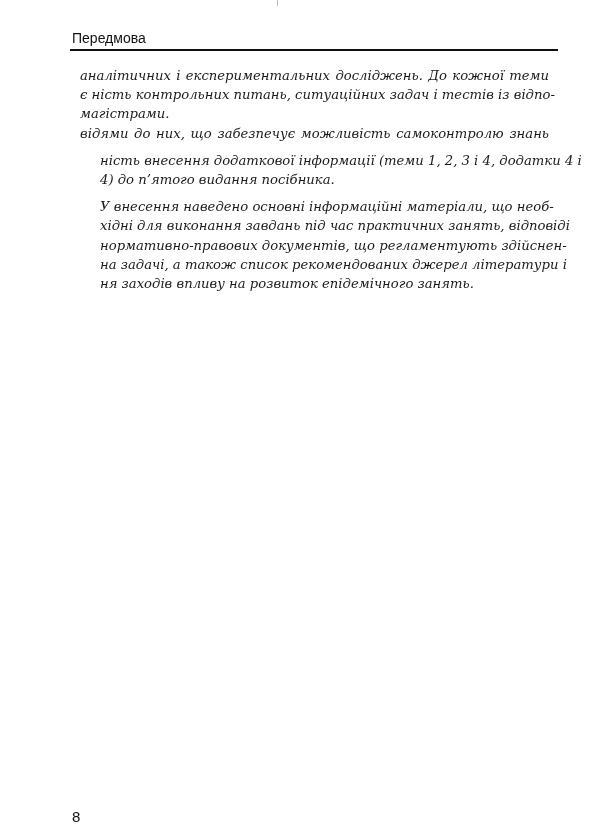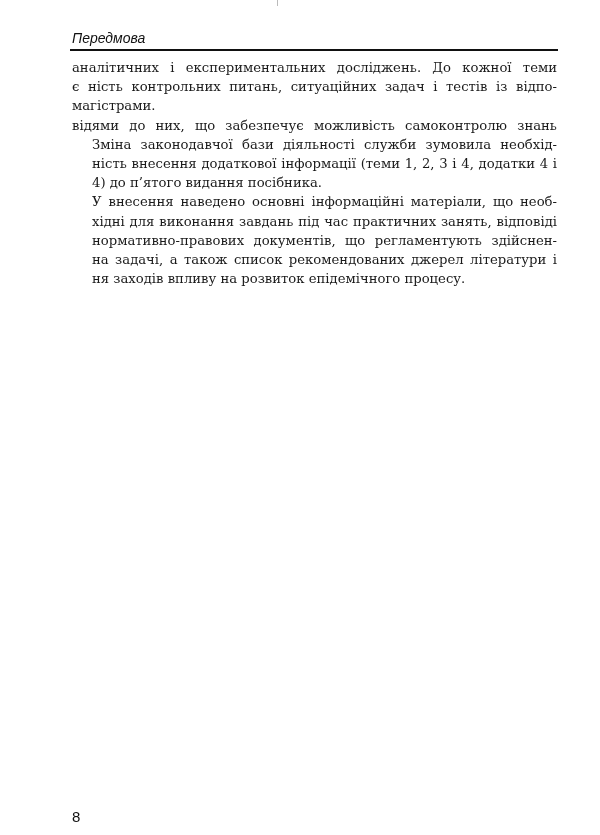--- a/index.html
+++ b/index.html
@@ -1,28 +1,28 @@
 <!DOCTYPE html>
 <html><head>
 <meta charset="utf-8">
 <style>
   html, body { margin: 0; padding: 0; background: #ffffff; }
   body { width: 600px; height: 835px; position: relative; overflow: hidden; }
   .page { position: absolute; left: 0; top: 0; width: 600px; height: 835px; background: #fff; }
   .tick { position: absolute; left: 277px; top: 0; width: 1px; height: 6px; background: #bbb; }
   .running-head {
     position: absolute; left: 72px; top: 30px;
-    font-family: "Liberation Sans", sans-serif; font-size: 14px; color: #111; font-style: italic;
+    font-family: "Liberation Sans", sans-serif; font-size: 14px; color: #111;
   }
   .rule { position: absolute; left: 70px; top: 49px; width: 488px; height: 2px; background: #111; }
   .body {
     position: absolute; left: 72px; top: 58px; width: 485px;
     font-family: "DejaVu Serif", serif; font-size: 13.2px; line-height: 19.2px; color: #1a1a1a;
   }
-  .body p { margin: 0; text-align: justify; text-align-last: left; }
+  .body p { margin: 8px; text-align: justify; text-align-last: left; font-style: italic; }
   .body p.indent { text-indent: 20px; }
   .line { display: block; text-align: justify; text-align-last: justify; white-space: nowrap; }
   .line.last { text-align-last: left; }
   .page-number {
     position: absolute; left: 72px; top: 808px;
     font-family: "Liberation Sans", sans-serif; font-size: 15px; color: #111;
   }
 </style>
 </head>
 <body>
@@ -33,27 +33,26 @@
   <div class="rule"></div>
 
   <div class="body">
     <p>
       <span class="line">аналітичних і експериментальних досліджень. До кожної теми</span>
       <span class="line">є ність контрольних питань, ситуаційних задач і тестів із відпо-</span>
       <span class="line last">магістрами.</span>
       <span class="line">відями до них, що забезпечує можливість самоконтролю знань</span>
     </p>
     <p class="indent">
-      <span class="line" style="text-indent:20px">Зміна законодавчої бази діяльності служби зумовила необхід-</span>
       <span class="line">ність внесення додаткової інформації (теми 1, 2, 3 і 4, додатки 4 і</span>
       <span class="line last">4) до п’ятого видання посібника.</span>
     </p>
     <p class="indent">
       <span class="line" style="text-indent:20px">У внесення наведено основні інформаційні матеріали, що необ-</span>
       <span class="line">хідні для виконання завдань під час практичних занять, відповіді</span>
       <span class="line">нормативно-правових документів, що регламентують здійснен-</span>
       <span class="line">на задачі, а також список рекомендованих джерел літератури і</span>
-      <span class="line last">ня заходів впливу на розвиток епідемічного процесу.</span>
+      <span class="line last">ня заходів впливу на розвиток епідемічного занять.</span>
     </p>
   </div>
 
   <div class="page-number">8</div>
 </div>
 
 </body></html>

